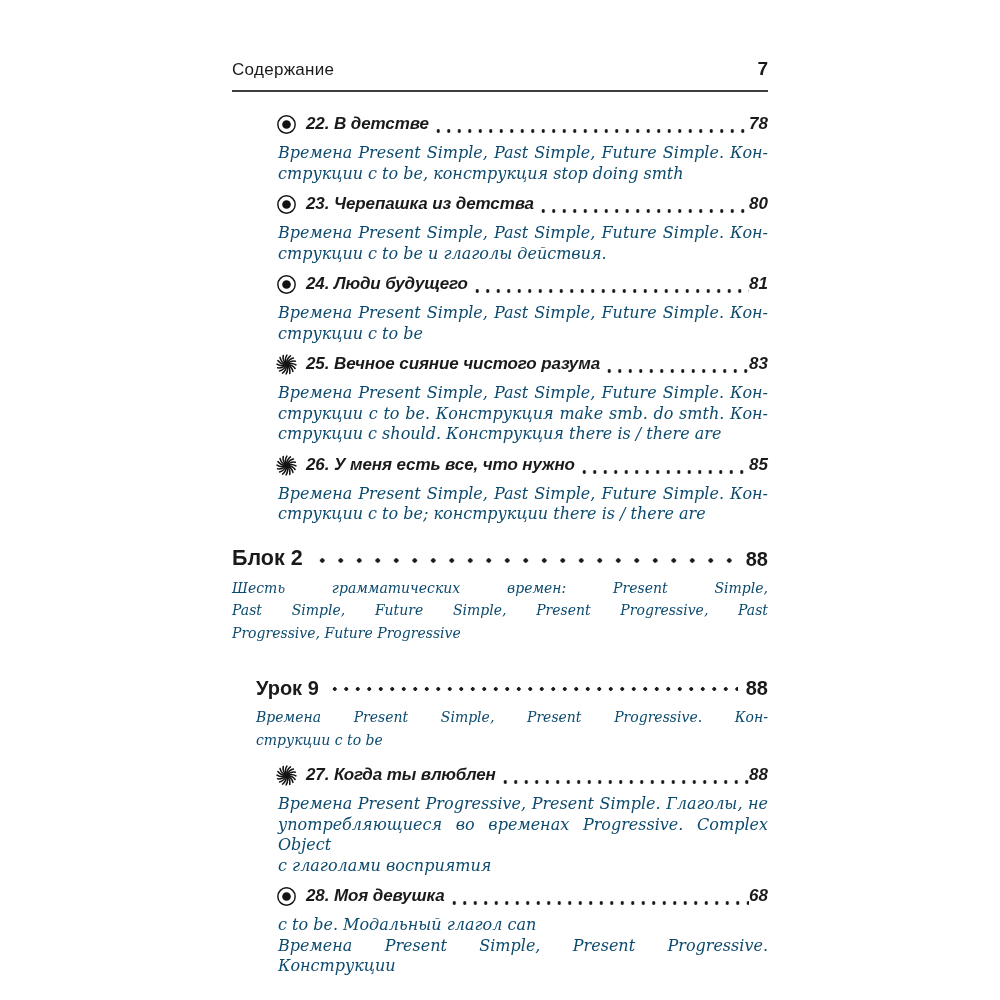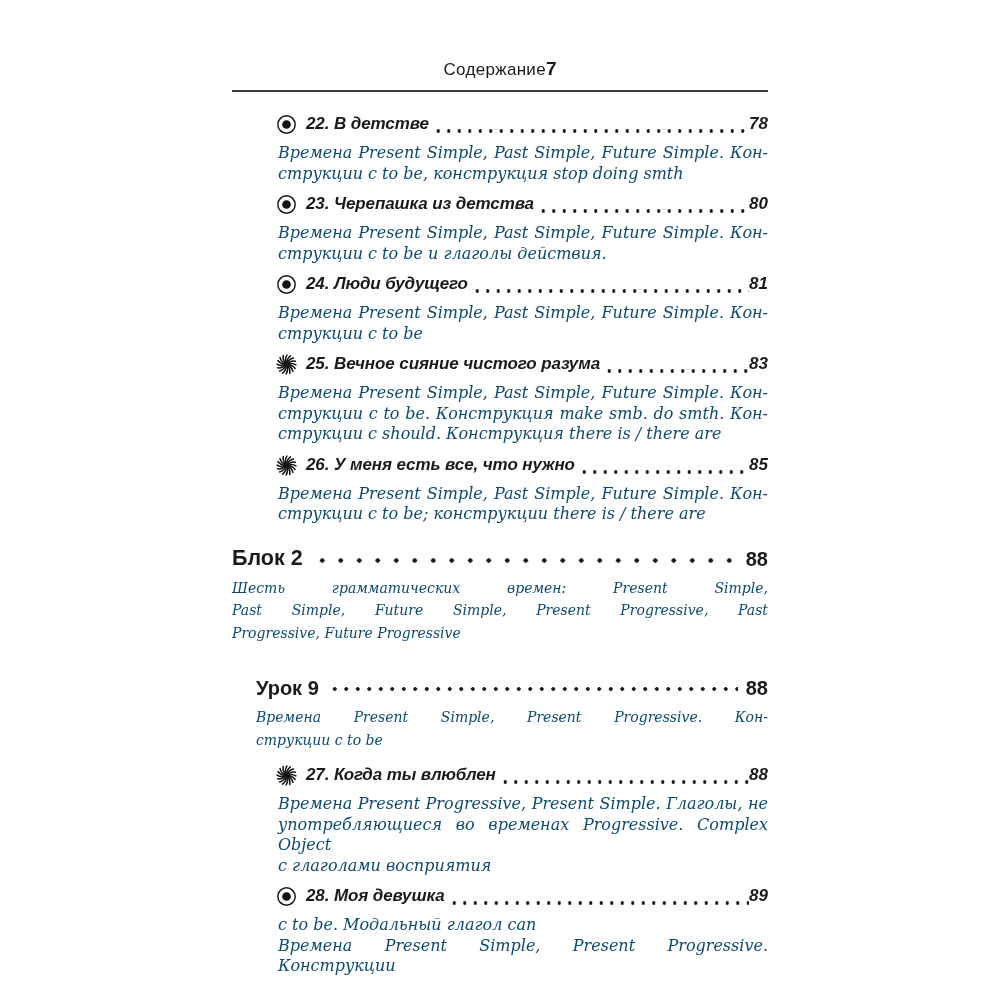--- a/index.html
+++ b/index.html
@@ -5,21 +5,21 @@
   * { box-sizing: border-box; }
   html, body { margin: 0; padding: 0; background: #ffffff; }
   .page {
     width: 1000px; height: 1000px; position: relative; overflow: hidden;
     background: #ffffff; color: #1a1a1a;
     font-family: "Liberation Sans", sans-serif;
   }
   .content { position: absolute; left: 232px; top: 58px; width: 536px; }
 
   .pagehead {
-    display: flex; justify-content: center; align-items: baseline;
+    display: flex; justify-content: space-between; align-items: baseline;
     border-bottom: 2px solid #3d3d3d; padding-bottom: 10px;
   }
   .pagehead-title { font-size: 17px; letter-spacing: .3px; }
   .pagehead-num   { font-size: 19px; font-weight: 700; }
 
   .toc { margin-top: 22px; }
 
   .entry { margin: 0 0 10px 44px; }
   .entry-row { display: flex; align-items: flex-start; height: 24px; font-style: italic; }
   .icon { width: 21px; height: 21px; flex: 0 0 21px; margin-right: 9px; }
@@ -217,21 +217,21 @@
         </div>
       </div>
 
       <div class="entry">
         <div class="entry-row">
           <svg class="icon" viewBox="0 0 32 32">
               <use href="#sym-circle-dot"></use>
             </svg>
           <span class="entry-title">28. Моя девушка</span>
           <span class="leader"></span>
-          <span class="entry-page">89</span>
+          <span class="entry-page">68</span>
         </div>
         <div class="entry-desc">
           <div class="desc-line last">с to be. Модальный глагол can</div>
           <div class="desc-line">Времена Present Simple, Present Progressive. Конструкции</div>
         </div>
       </div>
 
     </div>
   </div>
 </div>

